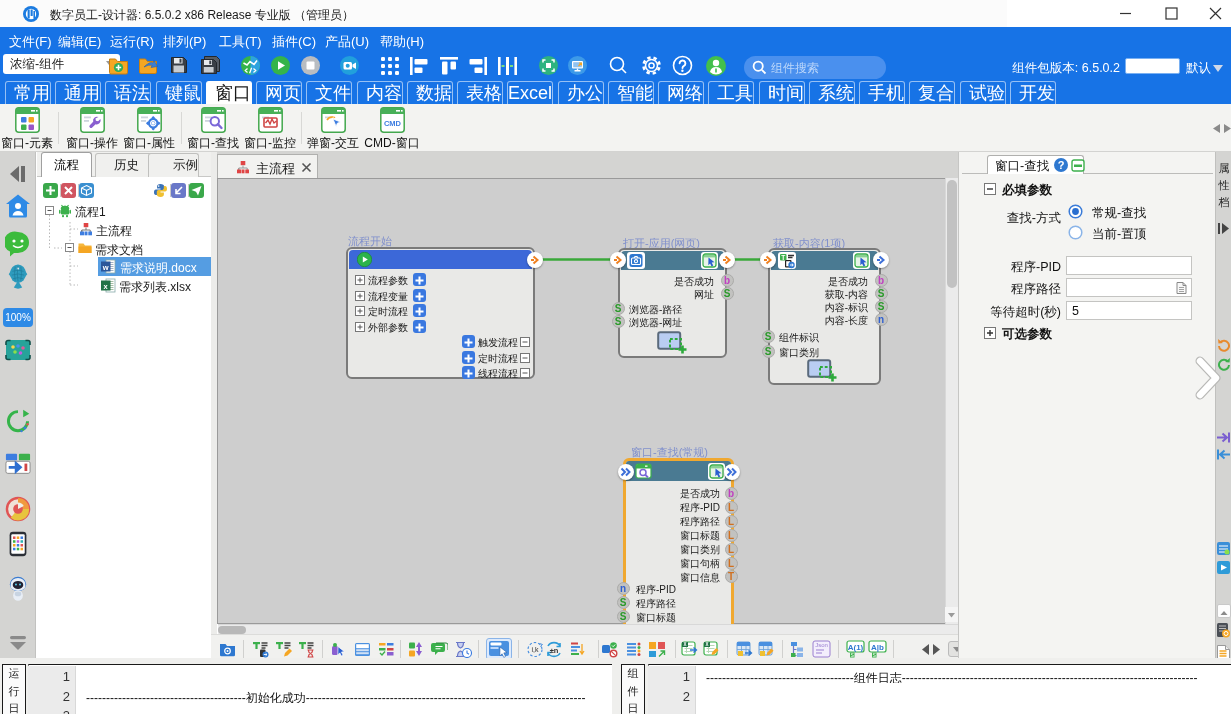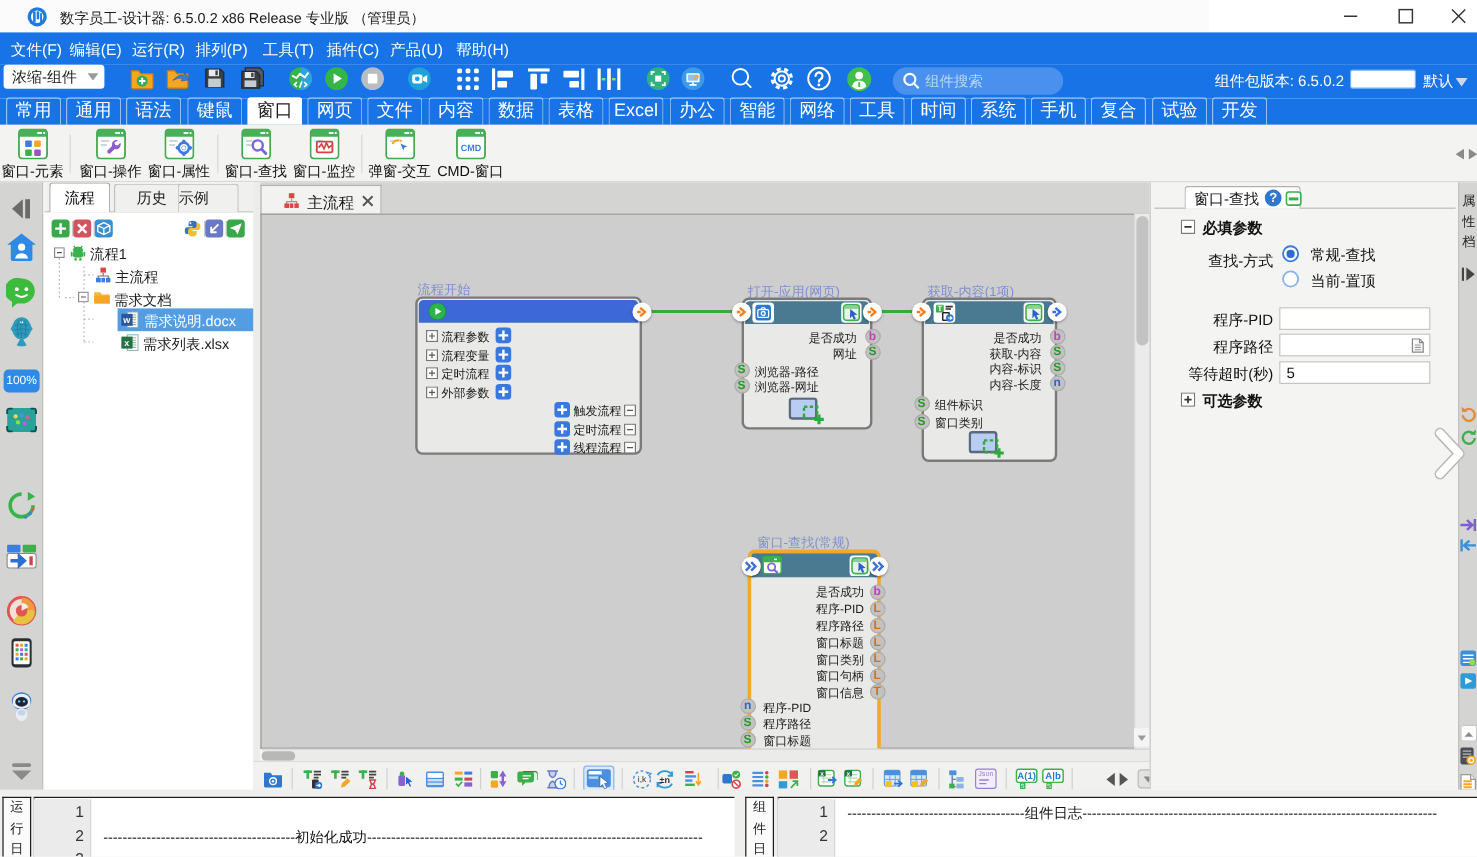--- a/index.html
+++ b/index.html
@@ -1,19 +1,19 @@
 <!DOCTYPE html>
 <html><head><meta charset="utf-8">
 <style>
 *{margin:0;padding:0;box-sizing:border-box}
 html,body{width:1231px;height:714px;overflow:hidden;background:#fff;font-family:"Liberation Sans",sans-serif}
 body{position:relative}
 .ab{position:absolute}
 .tb-sep{position:absolute;width:1px;height:20px;top:58px;background:rgba(255,255,255,.45)}
-.tab{position:absolute;top:81px;height:23px;width:46px;border:1px solid rgba(255,255,255,.55);border-bottom:none;border-radius:3px 3px 0 0;color:#fff;font-size:15px;text-align:center;line-height:22px}
+.tab{position:absolute;top:81px;height:23px;width:46px;border:1px solid rgba(255,255,255,.55);border-bottom:none;border-radius:3px 3px 0 0;color:#fff;font-size:18px;text-align:right;line-height:22px}
 .rib-sep{position:absolute;top:112px;height:32px;width:1px;background:#d8d8d6}
 .rib{position:absolute;top:107px;width:58px;text-align:center;font-size:12px;color:#111}
 .rib svg{display:block;margin:0 auto}
 .rib .lb{margin-top:2px;letter-spacing:0}
 .pc{position:absolute;width:13px;height:13px;border-radius:50%;background:#c2c2c0;border:1px solid #ababa9;font-weight:bold;font-size:10px;text-align:center;line-height:11px}
 .nrow{position:absolute;font-size:10px;color:#1a1a1a;white-space:nowrap}
 .port{position:absolute;width:16px;height:16px;border-radius:50%;background:#fff;box-shadow:0 1px 2px rgba(0,0,0,.35)}
 .port svg{position:absolute;left:0;top:0}
 .sbi{position:absolute;left:5px;width:26px;height:26px}
 </style></head>
@@ -40,21 +40,21 @@
  <div class="ab" style="left:58px;top:6px;font-size:13px;color:#fff">编辑(E)</div>
  <div class="ab" style="left:110px;top:6px;font-size:13px;color:#fff">运行(R)</div>
  <div class="ab" style="left:163px;top:6px;font-size:13px;color:#fff">排列(P)</div>
  <div class="ab" style="left:219px;top:6px;font-size:13px;color:#fff">工具(T)</div>
  <div class="ab" style="left:272px;top:6px;font-size:13px;color:#fff">插件(C)</div>
  <div class="ab" style="left:325px;top:6px;font-size:13px;color:#fff">产品(U)</div>
  <div class="ab" style="left:380px;top:6px;font-size:13px;color:#fff">帮助(H)</div>
 </div>
 
 <div class="ab" style="left:0;top:54px;width:1231px;height:28px;background:#1773e6">
- <div class="ab" style="left:3px;top:0;width:84px;height:20px;background:#fff;border-radius:3px;font-size:12.5px;color:#1a1a1a;line-height:20px;padding-left:7px">浓缩-组件<svg class="ab" style="right:4px;top:6px" width="11" height="8">
+ <div class="ab" style="left:3px;top:0;width:117px;height:20px;background:#fff;border-radius:3px;font-size:12.5px;color:#1a1a1a;line-height:20px;padding-left:7px">浓缩-组件<svg class="ab" style="right:4px;top:6px" width="11" height="8">
         <path d="M1 1 L10 1 L5.5 7 Z" fill="#9a9a9a"></path>
       </svg></div>
  
  <svg class="ab" style="left:108px;top:1px" width="21" height="21" viewBox="0 0 21 21">
       <path d="M1.5 4 h6 l2 2.5 h10 v11 a1.5 1.5 0 0 1 -1.5 1.5 h-15 a1.5 1.5 0 0 1 -1.5 -1.5 z" fill="#f5a623" stroke="#c77f12" stroke-width="1"></path>
       <circle cx="10.5" cy="12.5" r="4.6" fill="#2eac5a"></circle>
       <path d="M10.5 9.8 v5.4 M7.8 12.5 h5.4" stroke="#fff" stroke-width="1.6"></path>
     </svg>
  
  <svg class="ab" style="left:138px;top:1px" width="22" height="21" viewBox="0 0 22 21">
@@ -417,21 +417,21 @@
 <svg class="sbi" style="top:630px" width="26" height="18" viewBox="0 0 26 18">
     <rect x="5" y="2" width="16" height="3.2" rx="1.6" fill="#8a8a8a"></rect>
     <path d="M5 8 h16 l-8 8 z" fill="#8a8a8a"></path>
   </svg>
 
 <div class="ab" style="left:37px;top:152px;width:174px;height:506px;background:#fff"></div>
 <div class="ab" style="left:211px;top:152px;width:6px;height:506px;background:#ececea"></div>
 
 <div class="ab" style="left:37px;top:152px;width:174px;height:25px;background:#f0f0ee;border-bottom:1px solid #c8c8c6"></div>
 <div class="ab" style="left:95px;top:153px;width:63px;height:24px;background:#f0f0ee;border:1px solid #c0c0be;border-bottom:none;border-radius:3px 3px 0 0;font-size:12.5px;color:#1a1a1a;text-align:center;line-height:23px">历史</div>
-<div class="ab" style="left:148px;top:153px;width:51px;height:24px;background:#f0f0ee;border:1px solid #c0c0be;border-bottom:none;border-radius:3px 3px 0 0;font-size:12.5px;color:#1a1a1a;text-align:left;line-height:23px">示例</div>
+<div class="ab" style="left:148px;top:153px;width:51px;height:24px;background:#f0f0ee;border:1px solid #c0c0be;border-bottom:none;border-radius:3px 3px 0 0;font-size:12.5px;color:#1a1a1a;text-align:right;line-height:23px">示例</div>
 <div class="ab" style="left:41px;top:152px;width:51px;height:25px;background:#fff;border:1px solid #a0a0a0;border-bottom:none;border-radius:3px 3px 0 0;font-size:12.5px;color:#000;text-align:center;line-height:24px">流程</div>
 
 <div class="ab" style="left:59.5px;top:184px;width:1px;height:13px;background:#c9c9c7"></div>
 <div class="ab" style="left:77.5px;top:184px;width:1px;height:13px;background:#c9c9c7"></div>
 <div class="ab" style="left:170px;top:184px;width:1px;height:13px;background:#c9c9c7"></div>
 <div class="ab" style="left:187.5px;top:184px;width:1px;height:13px;background:#c9c9c7"></div>
 <div class="ab" style="left:43px;top:183px;width:15px;height:15px;background:#3aa84a;border-radius:3px"><svg width="15" height="15">
       <path d="M7.5 3 v9 M3 7.5 h9" stroke="#fff" stroke-width="2"></path>
     </svg></div>
 <div class="ab" style="left:61px;top:183px;width:15px;height:15px;background:#d05560;border-radius:3px"><svg width="15" height="15">

